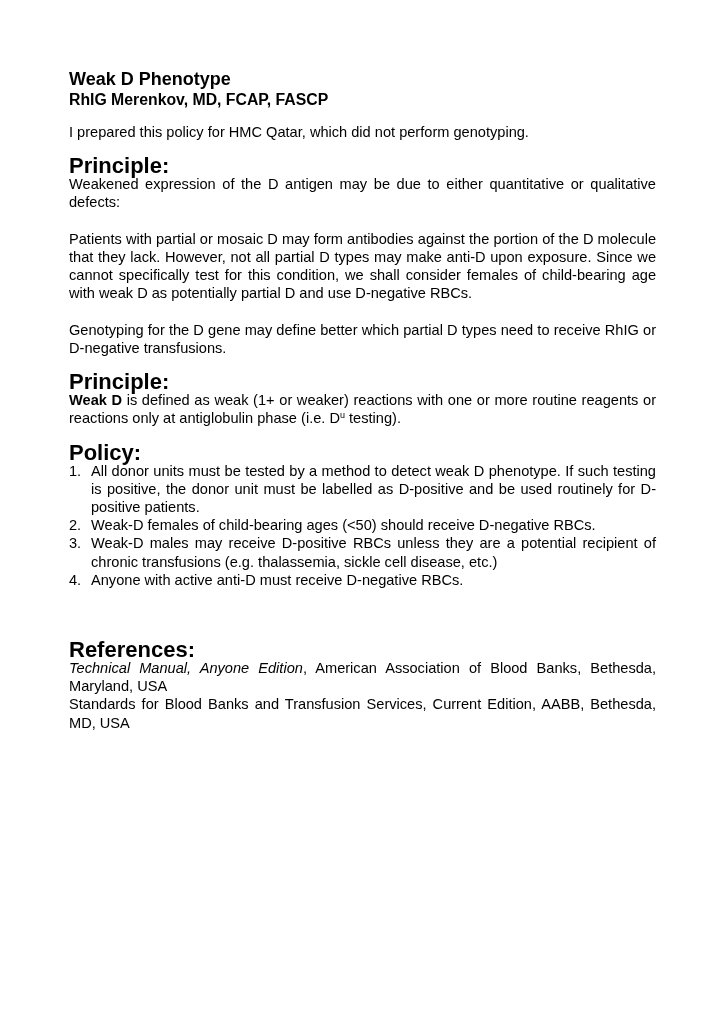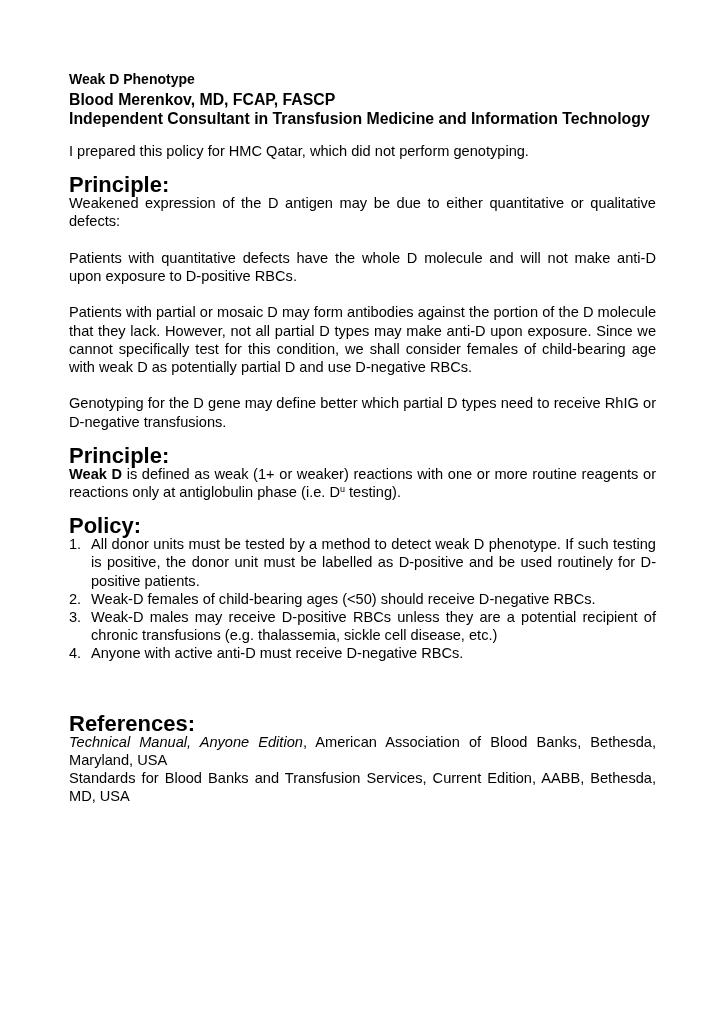--- a/index.html
+++ b/index.html
@@ -2,48 +2,46 @@
 <html><head>
 <meta charset="utf-8">
 <style>
   html, body { margin: 0; padding: 0; background: #ffffff; }
   body { width: 724px; height: 1024px; position: relative; overflow: hidden; }
   .page {
     position: absolute; left: 69px; top: 68px; width: 587px;
     font-family: "Liberation Sans", sans-serif; color: #000;
     font-size: 14.6px; line-height: 18.2px;
   }
-  .title { font-weight: bold; font-size: 14px; line-height: 22px; margin: 0; }
+  .title { font-weight: bold; font-size: 18px; line-height: 22px; margin: 0; }
   .sub { font-weight: bold; font-size: 15.8px; line-height: 19px; margin: 0; }
   .intro { margin: 14px 0 0 0; }
   h2 { font-weight: bold; font-size: 22px; line-height: 18px; margin: 16px 0 0 0; }
   p { margin: 0; text-align: justify; }
   p + p { margin-top: 18.2px; }
   .def-term { font-weight: bold; }
   sup { font-size: 9px; line-height: 0; vertical-align: 5px; }
   ol { margin: 0; padding: 0; list-style: none; }
   ol li { position: relative; padding-left: 22px; text-align: justify; }
   ol li .num { position: absolute; left: 0; top: 0; }
   .refs h2 { margin-top: 52px; }
   .ref-italic { font-style: italic; }
   .ref { text-align: justify; }
 </style>
 </head>
 <body>
 
 <div class="page">
   <div class="title">Weak D Phenotype</div>
-  <div class="sub">Blood Merenkov, MD, FCAP, FASCP</div>
-  <div class="sub">Independent Consultant in Transfusion Medicine and Information Technology</div>
+  <div class="sub">RhIG Merenkov, MD, FCAP, FASCP</div>
   <p class="intro">I prepared this policy for HMC Qatar, which did not perform genotyping.</p>
 
   <section>
     <h2>Principle:</h2>
     <p>Weakened expression of the D antigen may be due to either quantitative or qualitative defects:</p>
-    <p>Patients with quantitative defects have the whole D molecule and will not make anti-D upon exposure to D-positive RBCs.</p>
     <p>Patients with partial or mosaic D may form antibodies against the portion of the D molecule that they lack.  However, not all partial D types may make anti-D upon exposure.  Since we cannot specifically test for this condition, we shall consider females of child-bearing age with weak D as potentially partial D and use D-negative RBCs.</p>
     <p>Genotyping for the D gene may define better which partial D types need to receive RhIG or D-negative transfusions.</p>
   </section>
 
   <section>
     <h2>Principle:</h2>
     <p><span class="def-term">Weak D</span><span> is defined as weak (1+ or weaker) reactions with one or more routine reagents or reactions only at antiglobulin phase (i.e. D</span><sup>u</sup><span> testing).</span></p>
   </section>
 
   <section>

